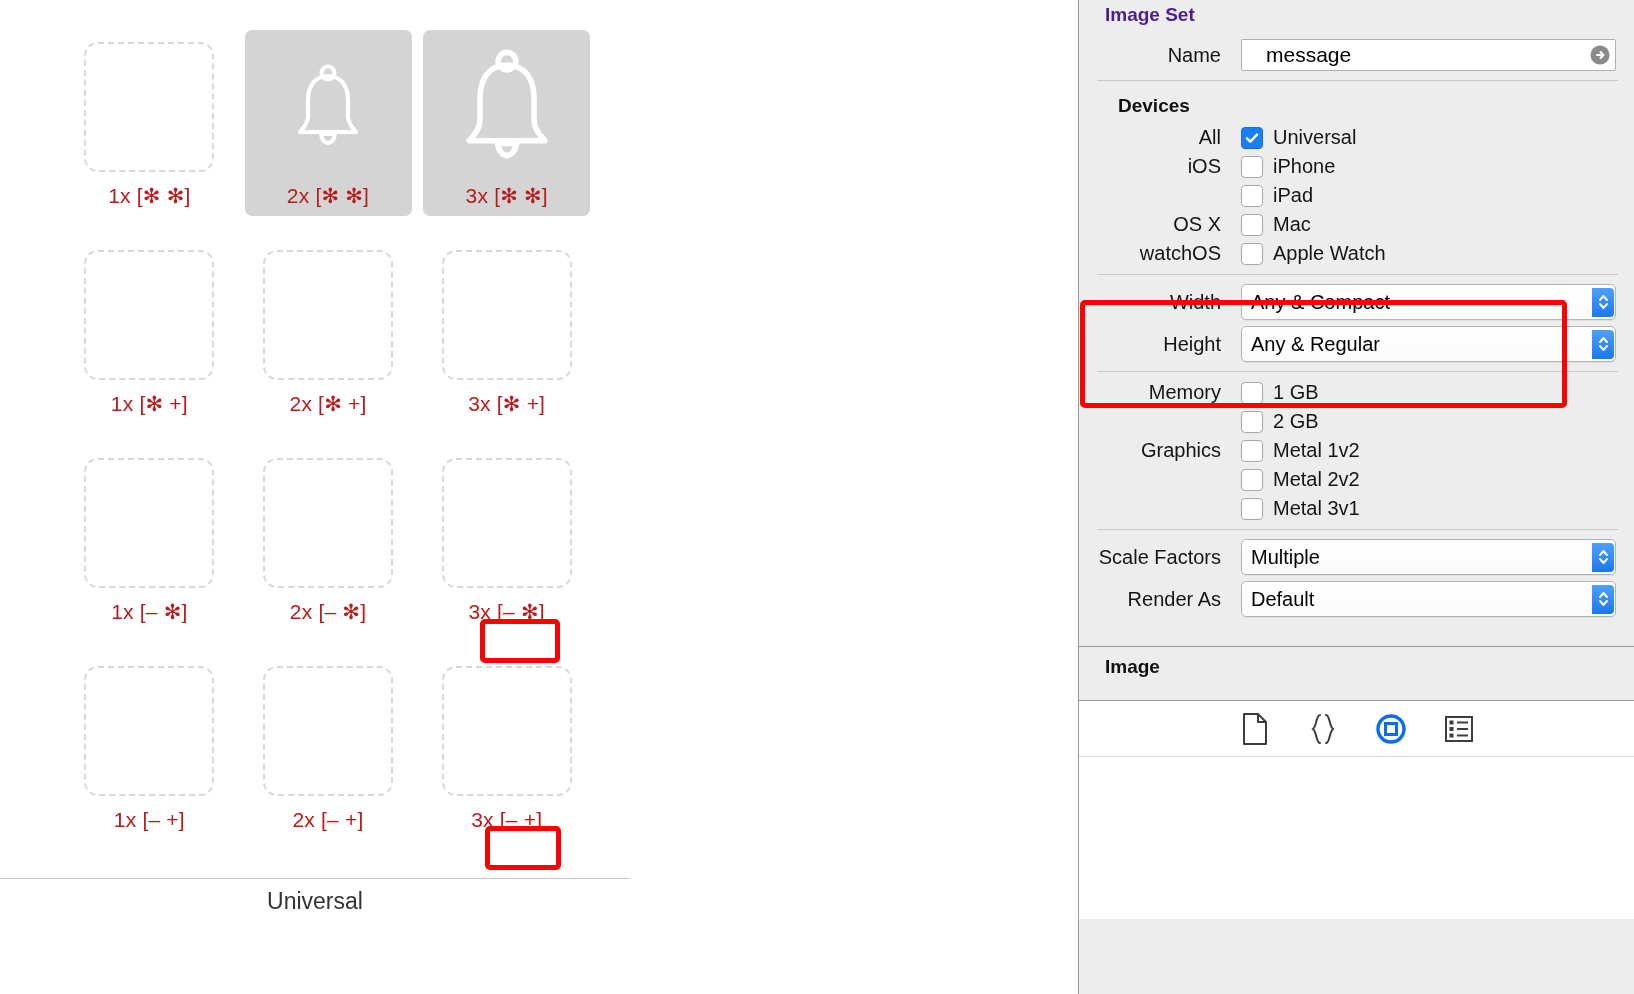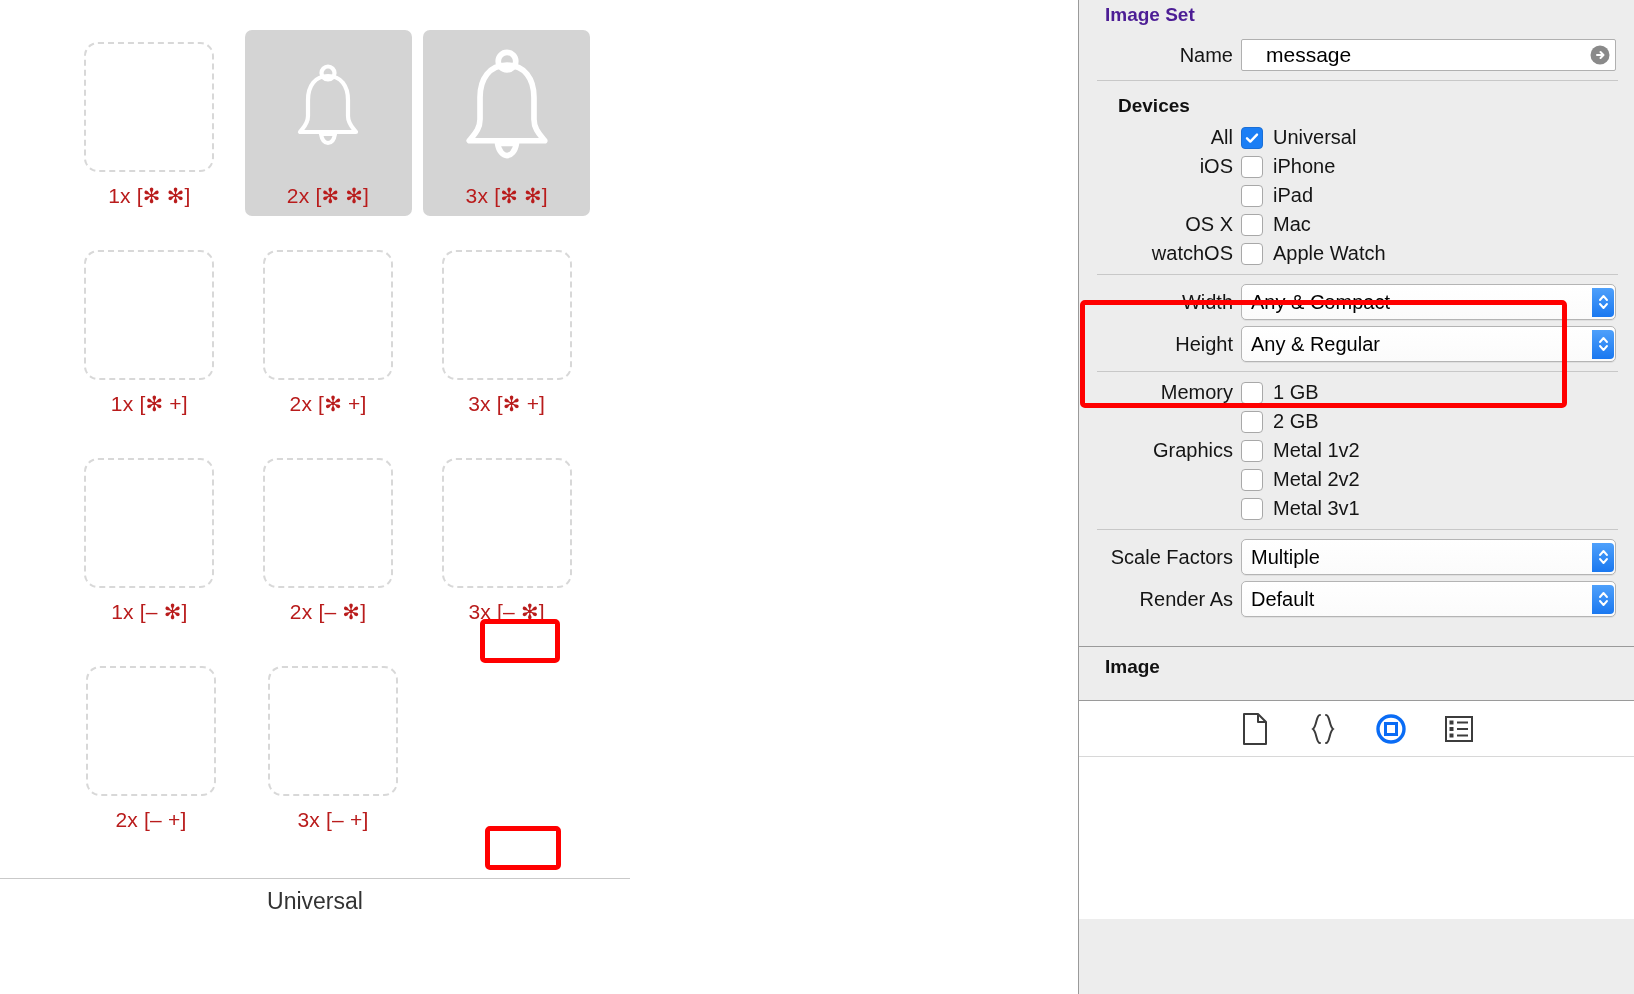--- a/index.html
+++ b/index.html
@@ -93,21 +93,21 @@
     padding: 4px 0 10px 26px;
     color: #4c1d95;
   }
   .row {
     display: flex; align-items: center;
     padding: 3px 18px 3px 0;
   }
   .row-label {
     width: 162px;
     text-align: right;
-    padding-right: 8px;
+    padding-right: 20px;
     font-size: 20px;
     color: #151515;
     white-space: nowrap;
   }
   .section-title {
     font-weight: bold;
     font-size: 19px;
     padding: 8px 0 6px 39px;
   }
   .divider {
@@ -276,20 +276,26 @@
             <div class="slot-box"></div>
             <div class="slot-label">3x [– ✻]</div>
           </div>
         </div>
       </div>
 
       <div class="slot-row">
         <div class="slot-cell">
           <div class="slot-box-wrap">
             <div class="slot-box"></div>
+            <div class="slot-label">1x [– +]</div>
+          </div>
+        </div>
+        <div class="slot-cell">
+          <div class="slot-box-wrap">
+            <div class="slot-box"></div>
             <div class="slot-label">2x [– +]</div>
           </div>
         </div>
         <div class="slot-cell">
           <div class="slot-box-wrap">
             <div class="slot-box"></div>
             <div class="slot-label">3x [– +]</div>
           </div>
         </div>
       </div>

